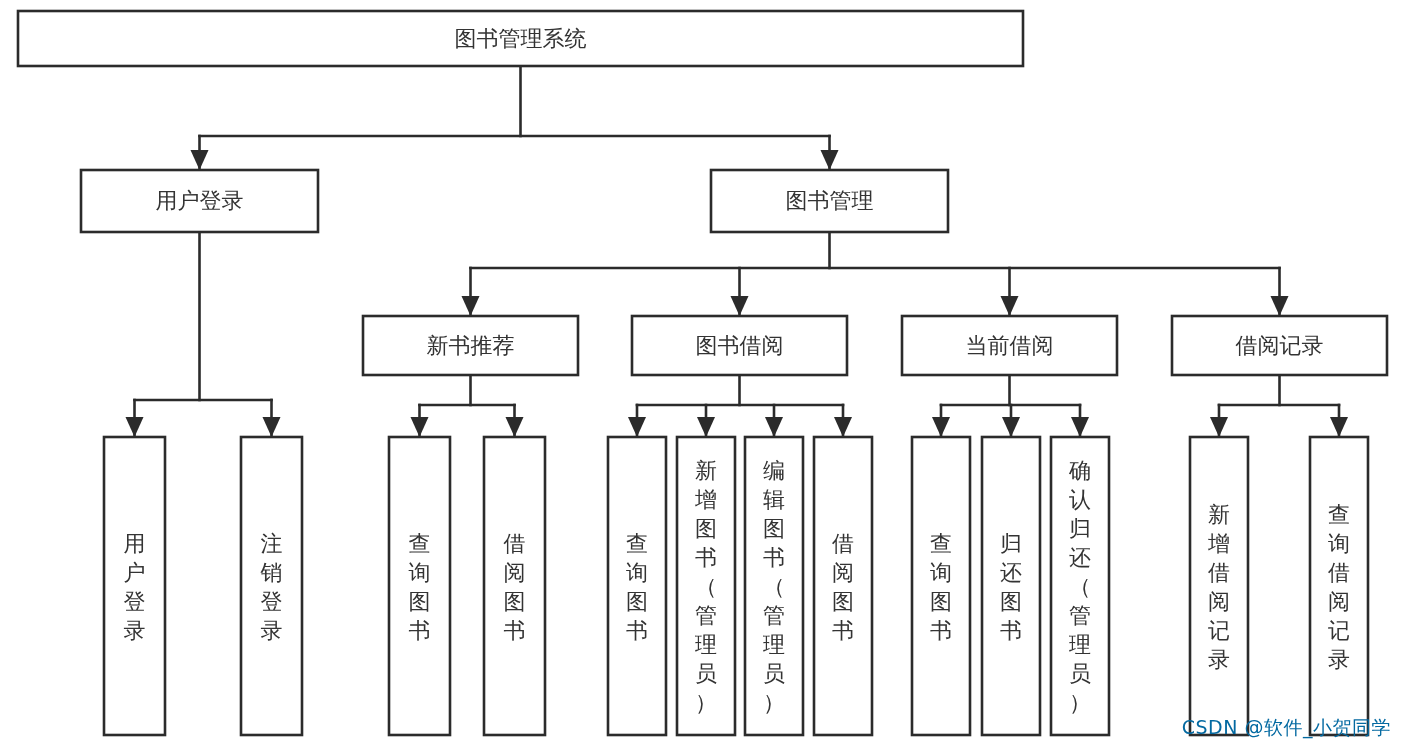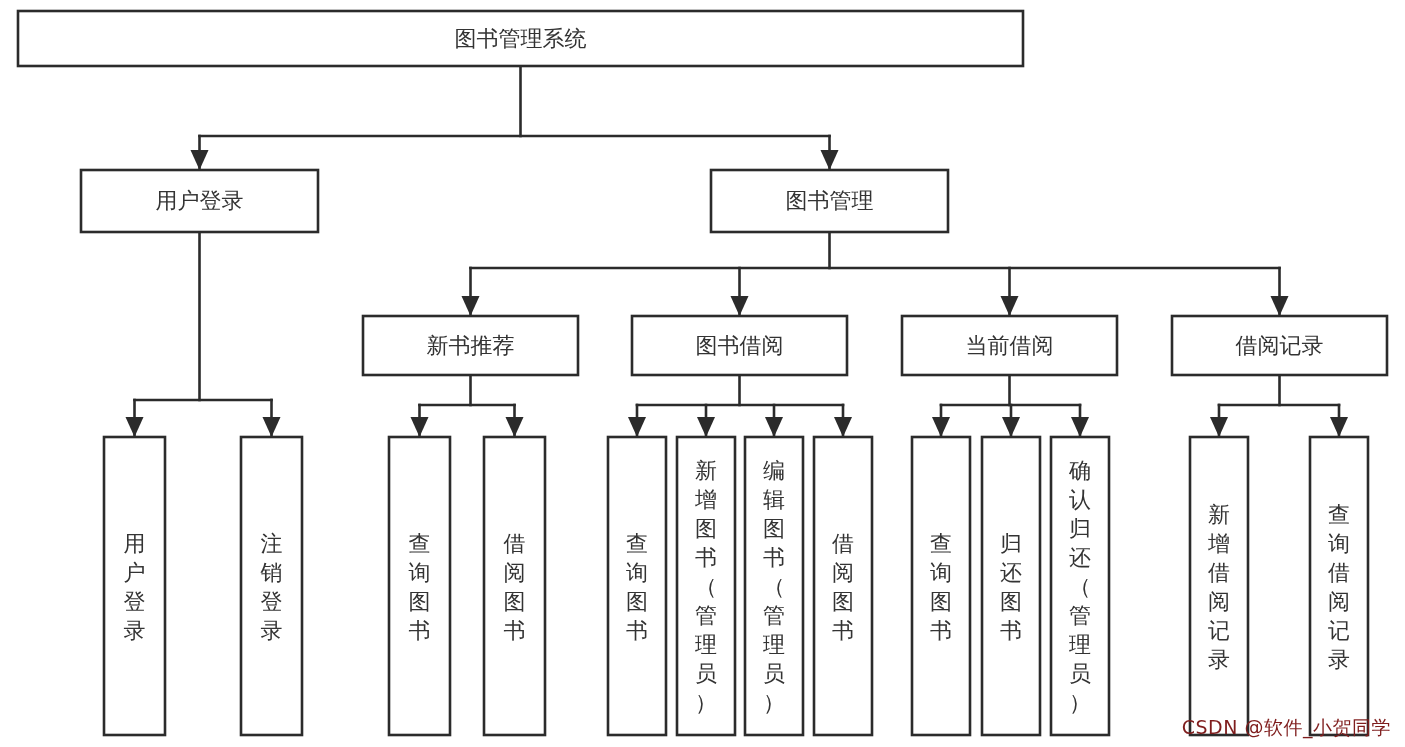--- a/index.html
+++ b/index.html
@@ -52,21 +52,21 @@
   .arrow-head {
     fill: #2b2b2b;
     stroke: none;
   }
   .watermark {
     position: absolute;
     right: 14px;
     bottom: 6px;
     font-family: "DejaVu Sans", "Liberation Sans", sans-serif;
     font-size: 19px;
-    color: #7f1d1d;
+    color: #0369a1;
     white-space: nowrap;
     letter-spacing: 0.5px;
     pointer-events: none;
   }
 </style>
 </head>
 <body>
 
 <div id="canvas">
 

